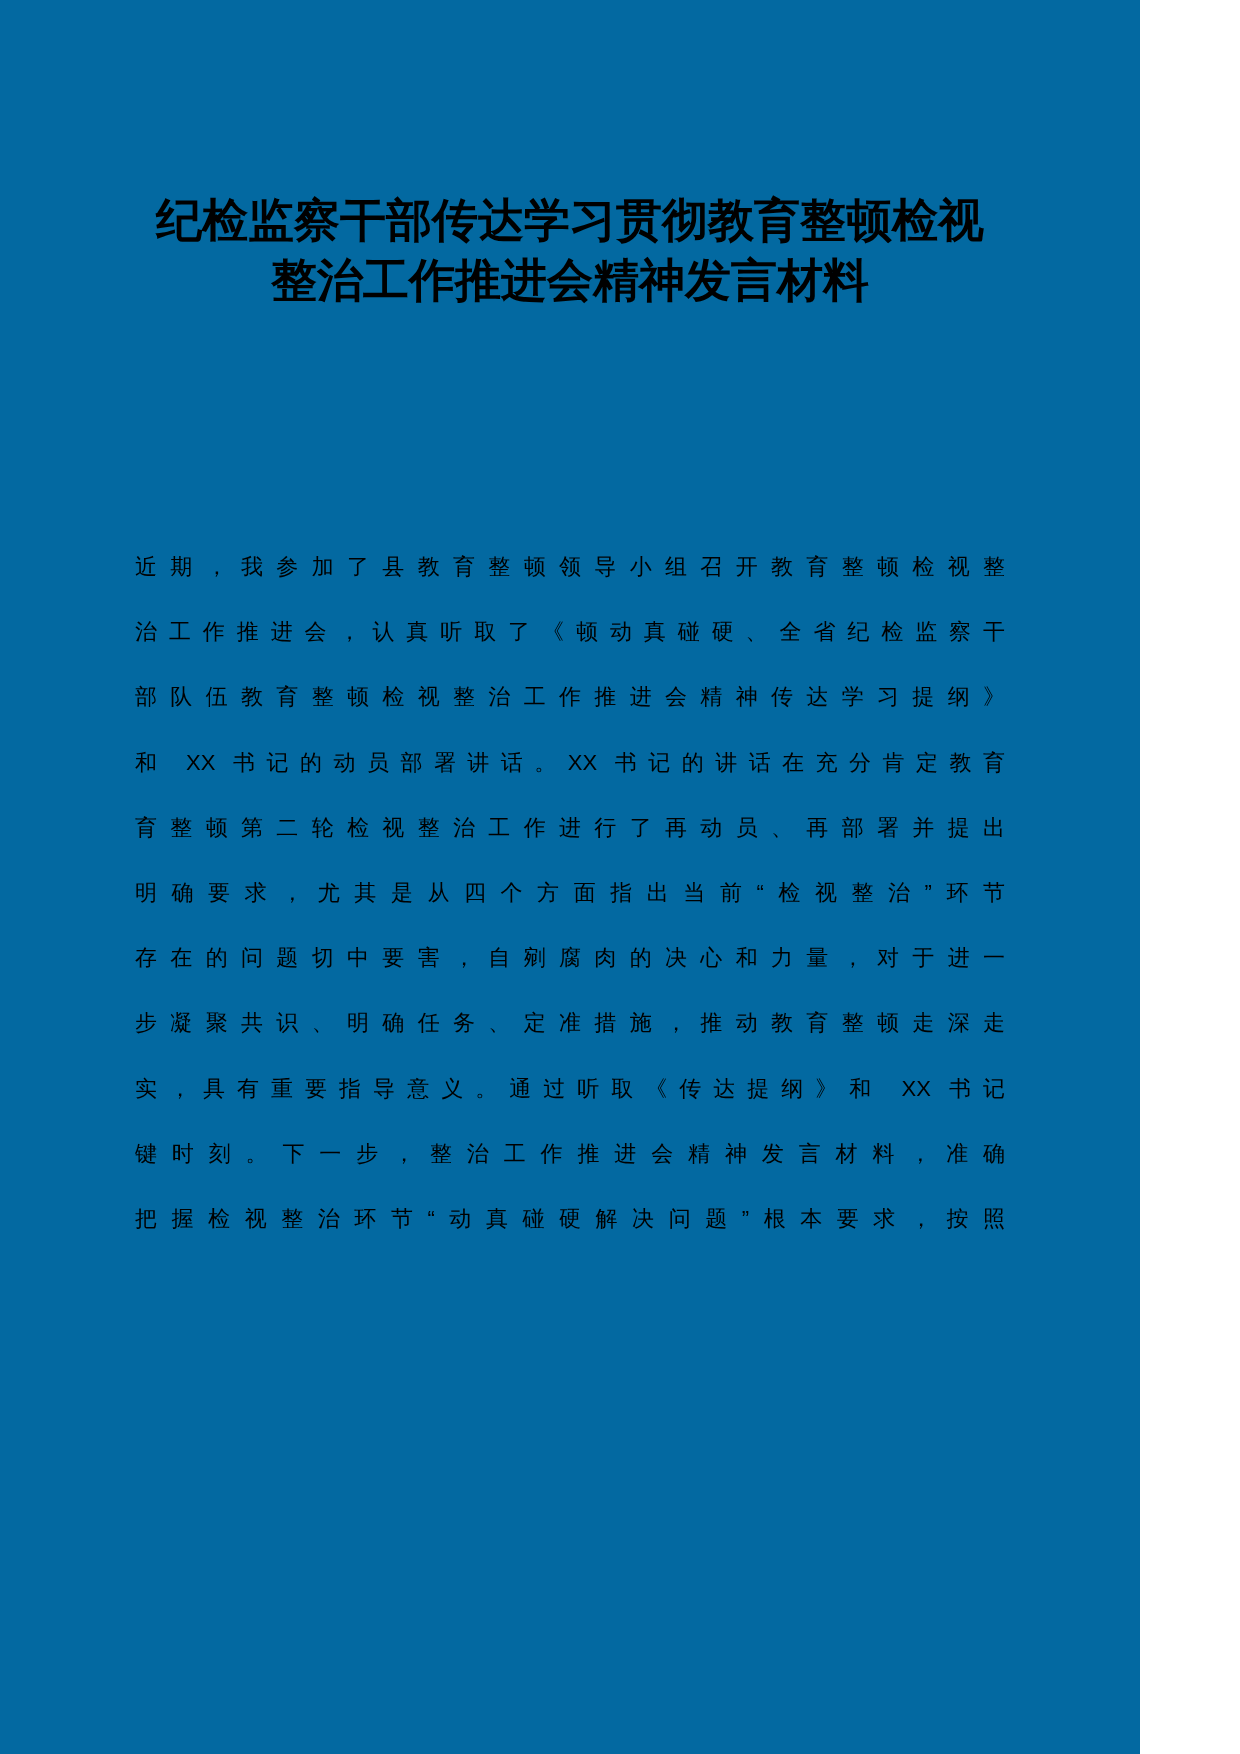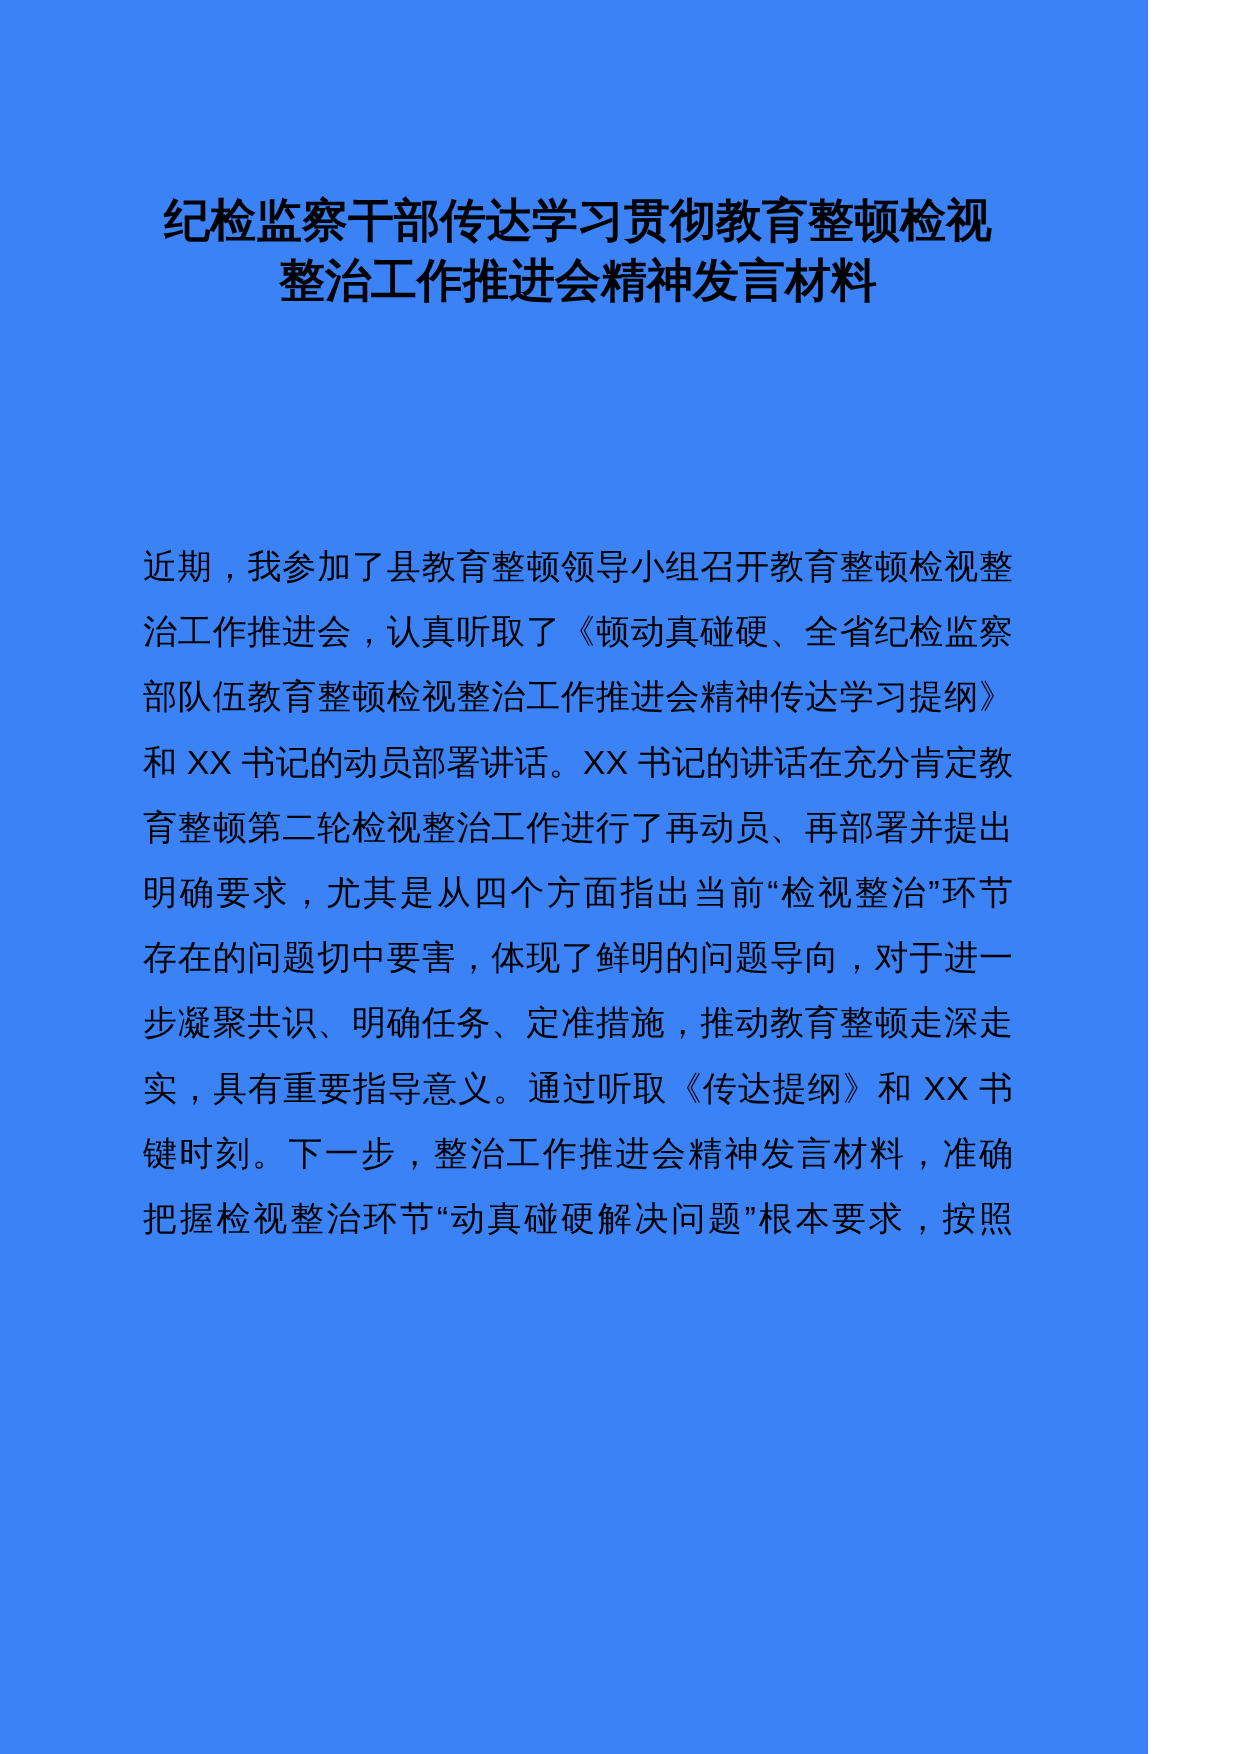--- a/index.html
+++ b/index.html
@@ -4,45 +4,44 @@
 <style>
   html, body {
     margin: 0;
     padding: 0;
     background: #ffffff;
   }
   .page {
     position: relative;
     width: 1140px;
     height: 1754px;
-    background: #3b82f6;
+    background: #0369a1;
     color: #000000;
     font-family: "Liberation Sans", "DejaVu Sans", sans-serif;
     overflow: hidden;
-    padding-left: 8px;
   }
   .title-block {
     padding-top: 190px;
     text-align: center;
   }
   .title-line {
     font-size: 46px;
     font-weight: 700;
     line-height: 60px;
     white-space: nowrap;
     color: #000000;
   }
   .title-line + .title-line {
   }
   .body-block {
     width: 870px;
     margin: 224px auto 0 auto;
   }
   .body-line {
-    font-size: 34px;
+    font-size: 22px;
     font-weight: 400;
     height: 65.2px;
     line-height: 65.2px;
     text-align: justify;
     text-align-last: justify;
     text-justify: inter-character;
     overflow: hidden;
     white-space: normal;
     color: #000000;
   }
@@ -57,20 +56,20 @@
     <div class="title-line">整治工作推进会精神发言材料</div>
   </div>
 
   <div class="body-block">
     <div class="body-line">近期，我参加了县教育整顿领导小组召开教育整顿检视整</div>
     <div class="body-line">治工作推进会，认真听取了《顿动真碰硬、全省纪检监察干</div>
     <div class="body-line">部队伍教育整顿检视整治工作推进会精神传达学习提纲》</div>
     <div class="body-line">和 XX 书记的动员部署讲话。XX 书记的讲话在充分肯定教育</div>
     <div class="body-line">育整顿第二轮检视整治工作进行了再动员、再部署并提出</div>
     <div class="body-line">明确要求，尤其是从四个方面指出当前“检视整治”环节</div>
-    <div class="body-line">存在的问题切中要害，体现了鲜明的问题导向，对于进一</div>
+    <div class="body-line">存在的问题切中要害，自剜腐肉的决心和力量，对于进一</div>
     <div class="body-line">步凝聚共识、明确任务、定准措施，推动教育整顿走深走</div>
     <div class="body-line">实，具有重要指导意义。通过听取《传达提纲》和 XX 书记</div>
     <div class="body-line">键时刻。下一步，整治工作推进会精神发言材料，准确</div>
     <div class="body-line">把握检视整治环节“动真碰硬解决问题”根本要求，按照</div>
   </div>
 
 </div>
 
 </body></html>

